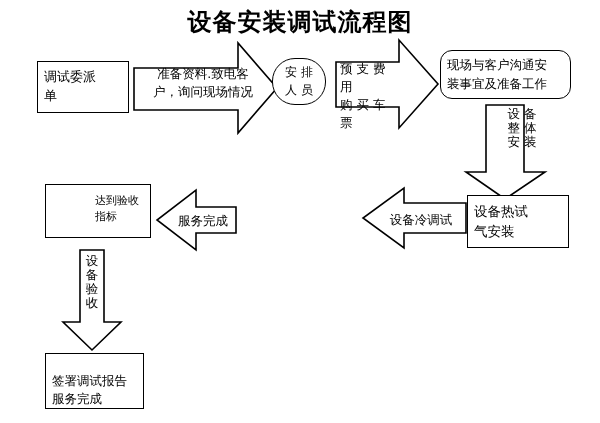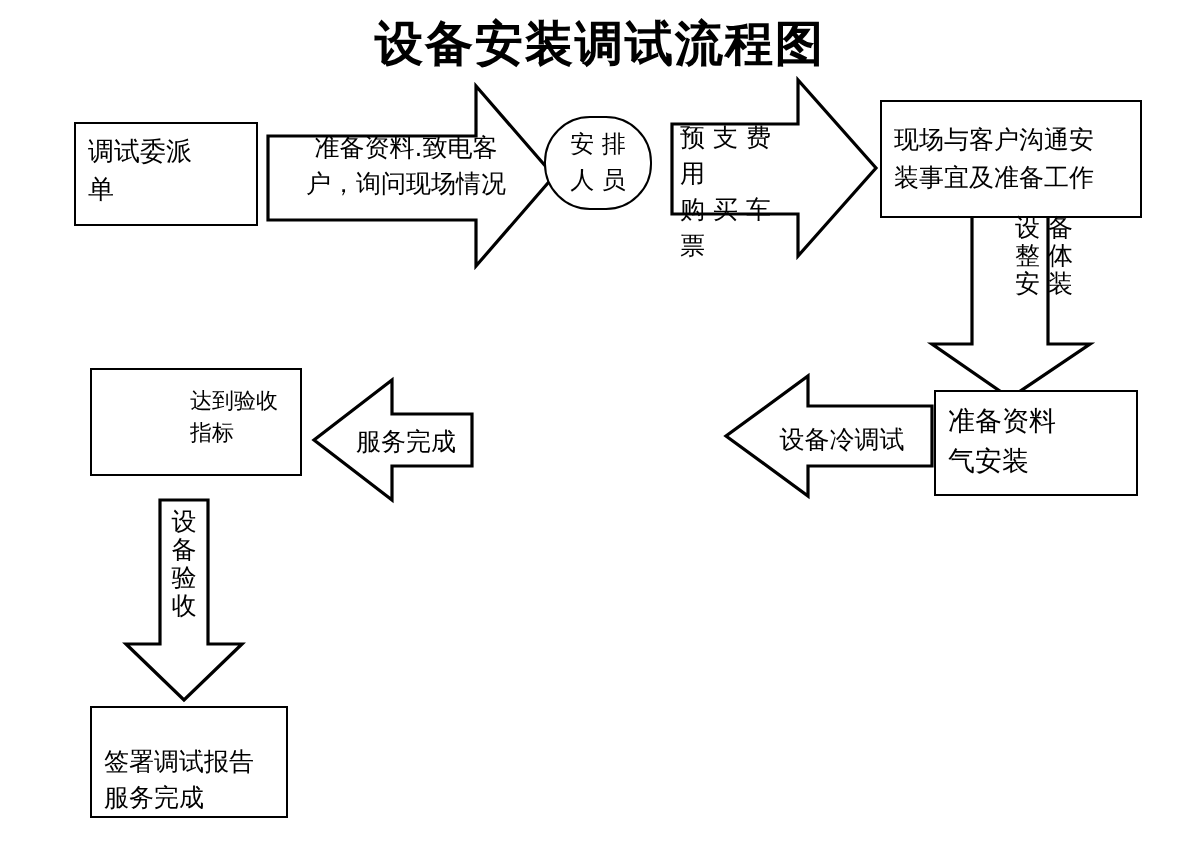--- a/index.html
+++ b/index.html
@@ -87,27 +87,27 @@
   <div class="box" style="left:37px;top:61px;width:92px;height:52px;font-size:13px;">
     <span class="txt">调试委派
 单</span>
   </div>
 
   <div class="box center" style="left:272px;top:58px;width:54px;height:47px;font-size:12px;border-radius:23px;">
     <span class="txt">安 排
 人 员</span>
   </div>
 
-  <div class="box" style="left:440px;top:50px;width:131px;height:59px;font-size:12.5px;">
+  <div class="box" style="left:440px;top:50px;width:131px;height:49px;font-size:12.5px;border-radius:12px;">
     <span class="txt">现场与客户沟通安
 装事宜及准备工作</span>
   </div>
 
   <div class="box" style="left:467px;top:195px;width:102px;height:53px;font-size:13.5px;">
-    <span class="txt">准备资料
+    <span class="txt">设备热试
 气安装</span>
   </div>
 
 
   <div class="box" style="left:45px;top:184px;width:106px;height:54px;font-size:11px;align-items:flex-start;padding-top:8px;padding-left:43px;">
     <span class="txt">达到验收指标</span>
   </div>
 
   <div class="box" style="left:45px;top:353px;width:99px;height:56px;font-size:12.5px;align-items:flex-end;">
     <span class="txt">签署调试报告

